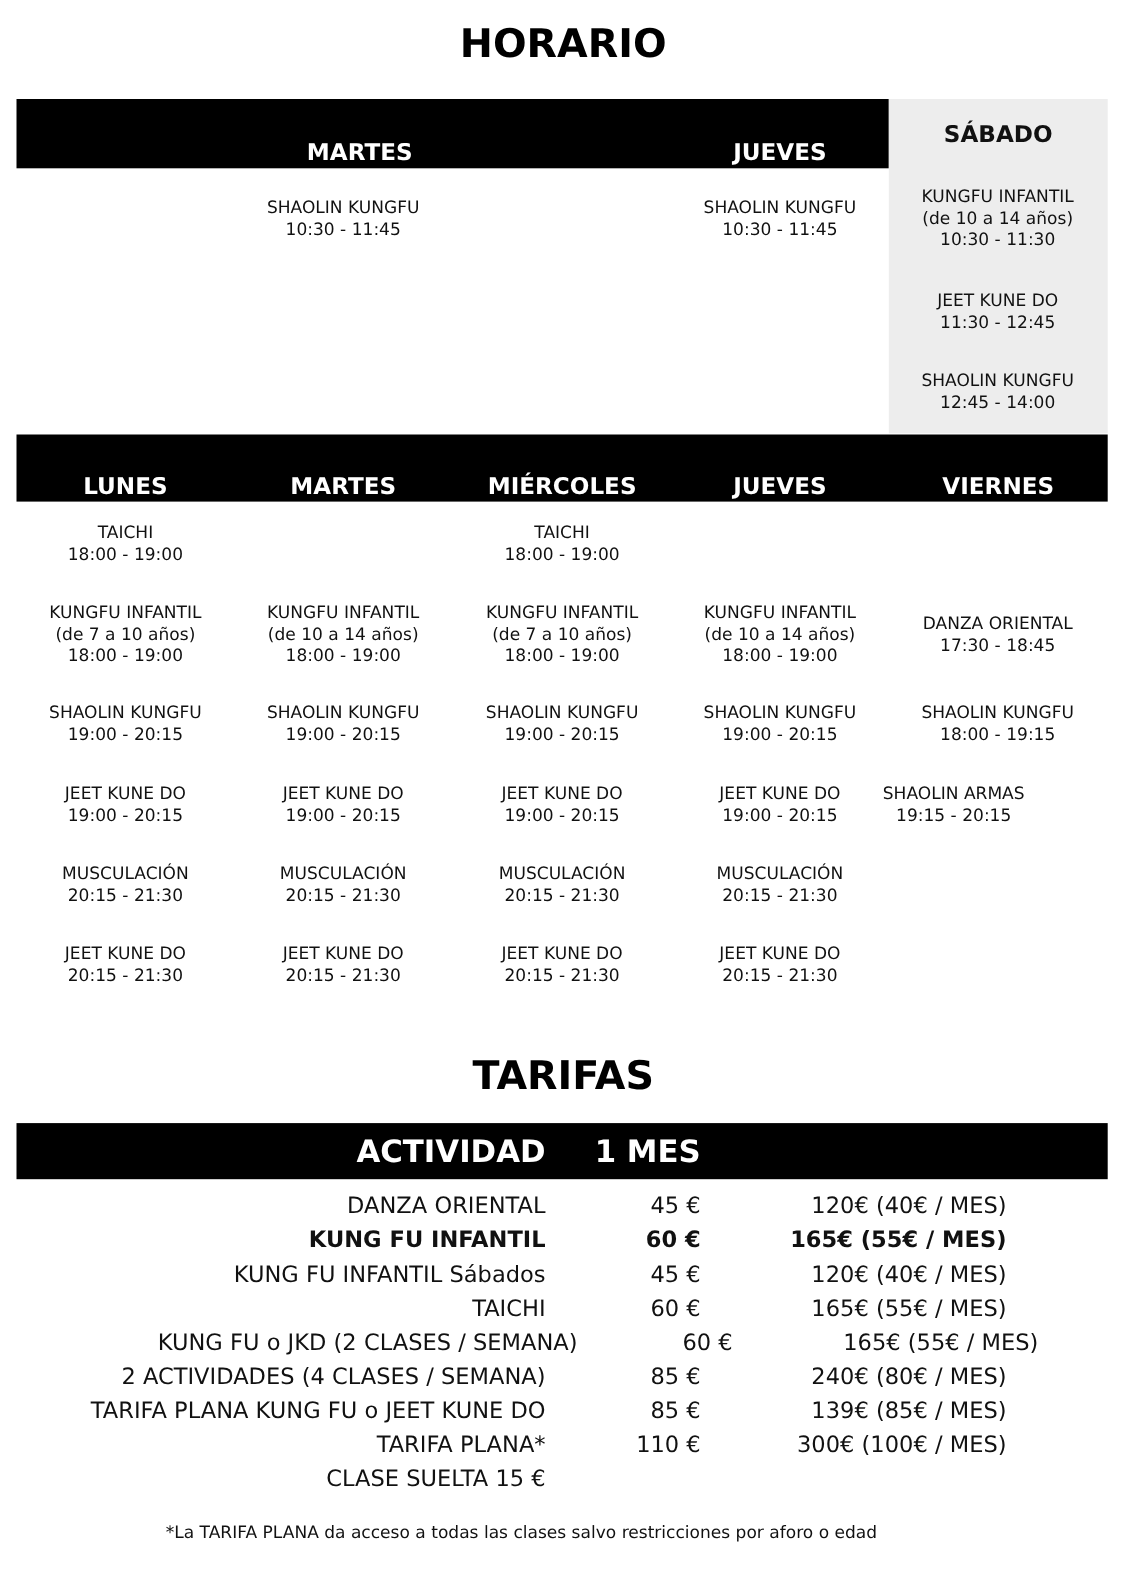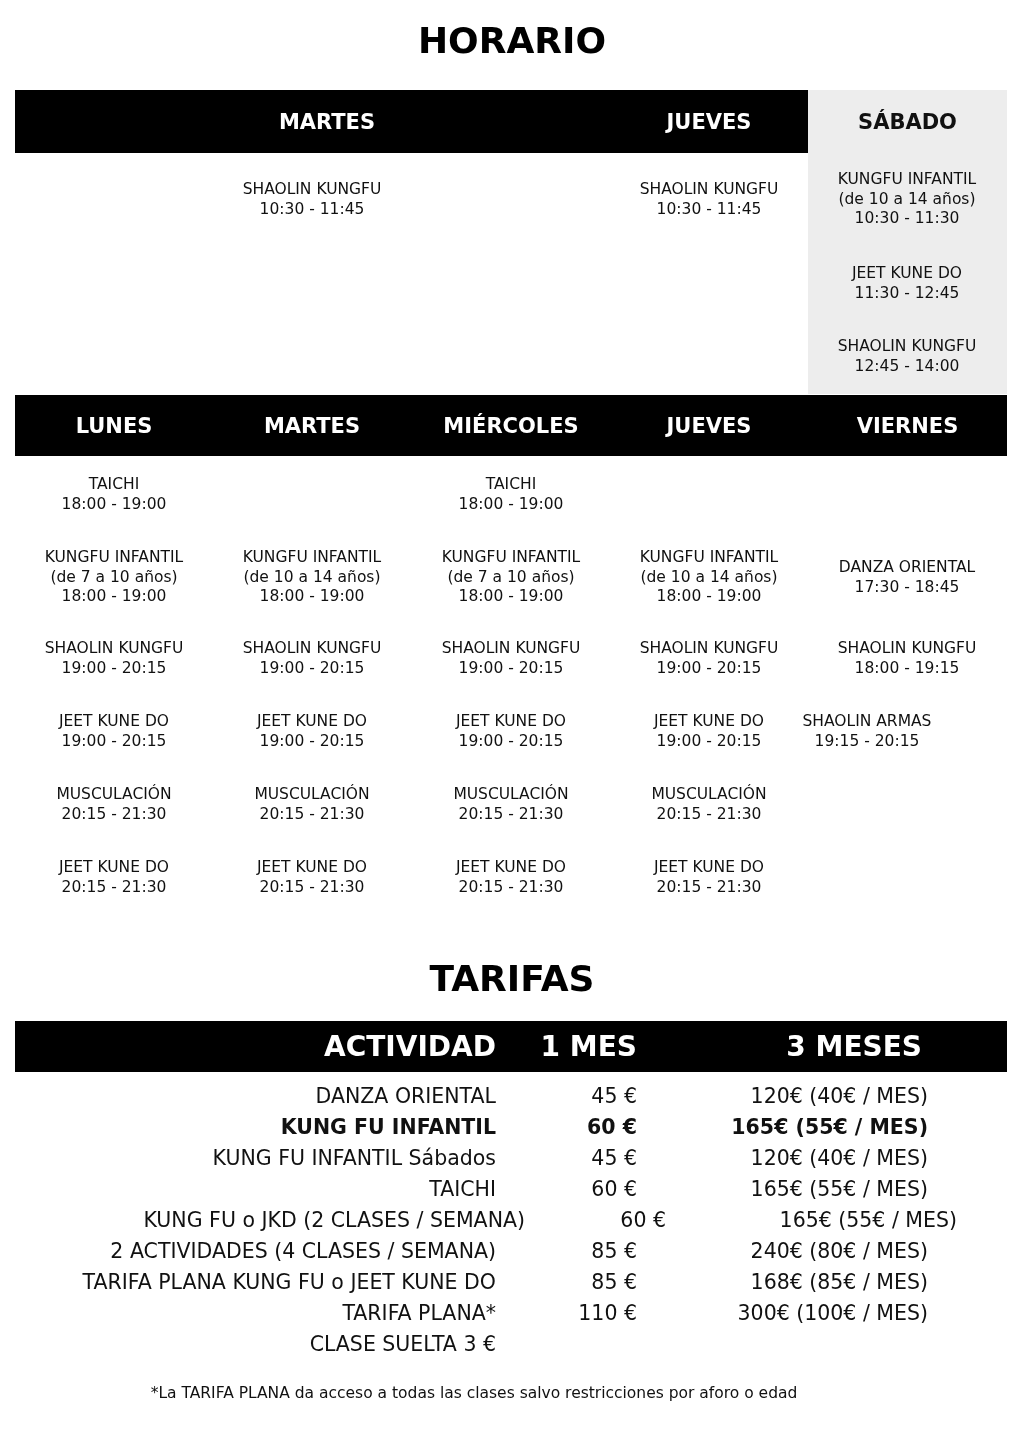--- a/index.html
+++ b/index.html
@@ -25,21 +25,21 @@
       position: absolute;
       left: 15px;
       width: 992px;
       background: #000;
       color: #fff;
       font-weight: bold;
       font-size: 21px;
     }
     .day-head {
       position: absolute;
-      top: 0;
+      top: 16px;
       height: 100%;
       display: flex;
       align-items: center;
       justify-content: center;
       text-align: center;
     }
     .sat-panel {
       position: absolute;
       left: 808px;
       top: 90px;
@@ -85,21 +85,21 @@
       line-height: 31px;
       color: #111;
     }
     .tar-row .act {
       position: absolute; right: 528px; white-space: nowrap; text-align: right;
     }
     .tar-row .m1 {
       position: absolute; right: 387px; white-space: nowrap; text-align: right;
     }
     .tar-row .m3 {
-      position: absolute; right: 96px; white-space: nowrap; text-align: right;
+      position: absolute; right: 109px; white-space: nowrap; text-align: right;
     }
     .footnote {
       position: absolute;
       left: 0; width: 948px;
       top: 1384px;
       text-align: center;
       font-size: 15.5px;
       color: #111;
     }
   </style>
@@ -254,21 +254,20 @@
 <div class="cls" style="left:768px;top:712px;">
   <span>SHAOLIN ARMAS</span>
   <span>19:15 - 20:15</span>
 </div>
 
 <div class="title" style="top:958px;font-size:36px;">TARIFAS</div>
 
 <div class="bar" style="top:1021px;height:51px;">
   <div class="tar-head" style="right:511px;">ACTIVIDAD</div>
   <div class="tar-head" style="right:370px;">1 MES</div>
-  <div class="tar-head" style="right:85px;">3 MESES</div>
 </div>
 
 <div class="tar-row" style="top:1081px;">
   <span class="act">DANZA ORIENTAL</span>
   <span class="m1">45 €</span>
   <span class="m3">120€ (40€ / MES)</span>
 </div>
 <div class="tar-row" style="top:1112px;font-weight:bold;">
   <span class="act">KUNG FU INFANTIL</span>
   <span class="m1">60 €</span>
@@ -290,24 +289,24 @@
   <span class="m3">165€ (55€ / MES)</span>
 </div>
 <div class="tar-row" style="top:1236px;">
   <span class="act">2 ACTIVIDADES (4 CLASES / SEMANA)</span>
   <span class="m1">85 €</span>
   <span class="m3">240€ (80€ / MES)</span>
 </div>
 <div class="tar-row" style="top:1267px;">
   <span class="act">TARIFA PLANA KUNG FU o JEET KUNE DO</span>
   <span class="m1">85 €</span>
-  <span class="m3">168€ (85€ / MES)</span>
+  <span class="m3">139€ (85€ / MES)</span>
 </div>
 <div class="tar-row" style="top:1298px;">
   <span class="act">TARIFA PLANA*</span>
   <span class="m1">110 €</span>
   <span class="m3">300€ (100€ / MES)</span>
 </div>
 <div class="tar-row" style="top:1329px;">
-  <span class="act">CLASE SUELTA 3 €</span>
+  <span class="act">CLASE SUELTA 15 €</span>
 </div>
 
 <div class="footnote">*La TARIFA PLANA da acceso a todas las clases salvo restricciones por aforo o edad</div>
 
 </body></html>

